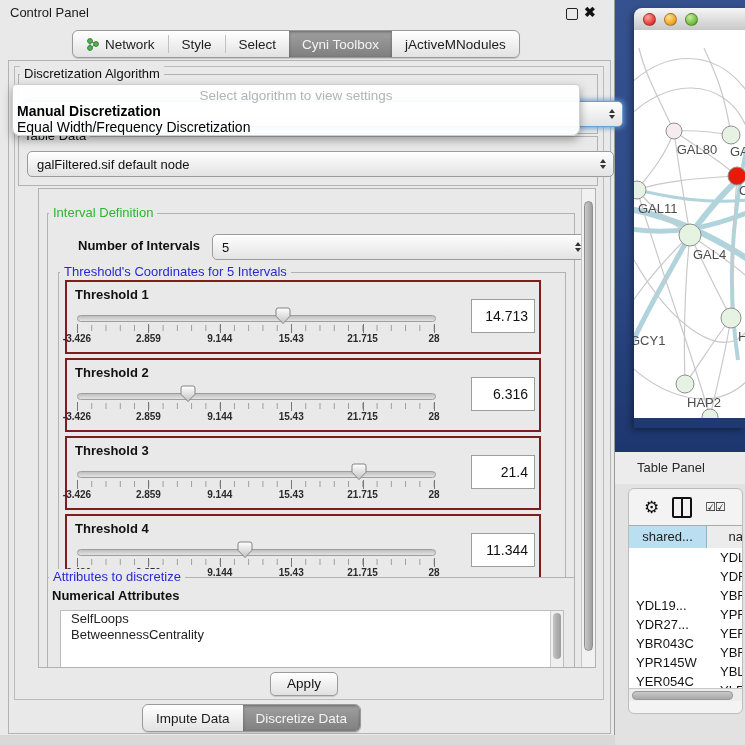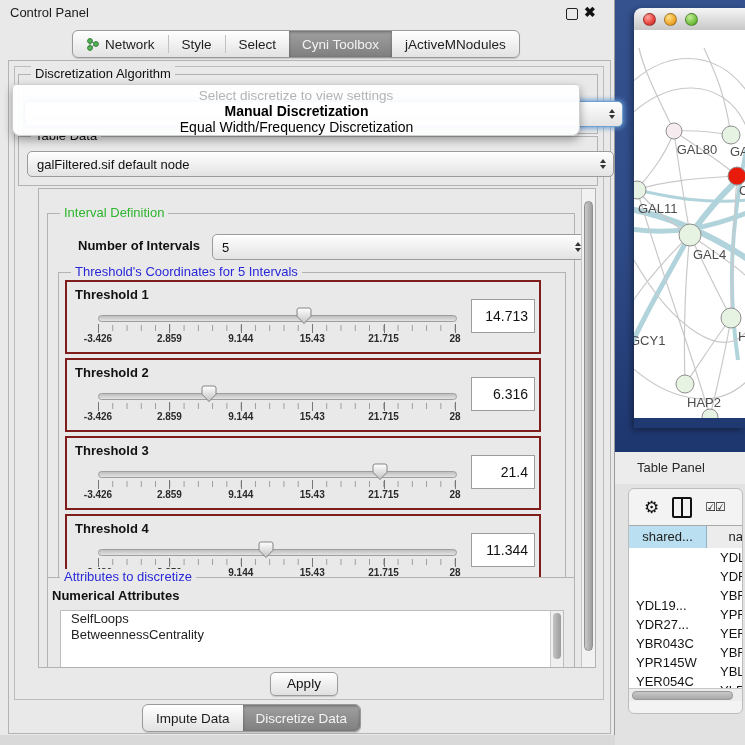--- a/index.html
+++ b/index.html
@@ -26,21 +26,21 @@
   .tabdiv{width:1px;background:#c2c2c2;margin:4px 0;}
   #top-tabs{left:72px;top:30px;}
   #bottom-tabs{left:142px;top:704px;}
   .neticon{display:inline-flex;width:14px;height:14px;}
 
   
   #content-panel{left:8px;top:60px;width:601px;height:672px;border:1px solid #b3b3b3;background:#e9e9e9;}
   #inner-panel{left:14px;top:66px;width:588px;height:632px;border:1px solid #bcbcbc;background:#e9e9e9;}
 
   .group{border:1px solid #b2b2b2;background:#e9e9e9;}
-  .gtitle{position:absolute;top:-9px;left:12px;padding:0 4px;background:#e9e9e9;font-size:13px;white-space:nowrap;}
+  .gtitle{position:absolute;top:-9px;left:1px;padding:0 4px;background:#e9e9e9;font-size:13px;white-space:nowrap;}
   .gtitle.black{color:#111;}
   .gtitle.green{color:var(--accent_green);}
   .gtitle.blue{color:var(--accent_blue);}
 
   
   .combo{position:absolute;height:24px;border:1px solid #9b9b9b;border-radius:5px;
     background:linear-gradient(#fefefe,#e3e3e3);font-size:13px;color:#111;
     display:flex;align-items:center;padding:0 24px 0 9px;box-shadow:0 1px 1px rgba(255,255,255,.8) inset;}
   .stepper{position:absolute;right:7px;top:50%;transform:translateY(-50%);display:flex;flex-direction:column;gap:2px;}
   .arr-up{width:0;height:0;border-left:3.5px solid transparent;border-right:3.5px solid transparent;border-bottom:4.5px solid #333;}
@@ -48,42 +48,42 @@
 
   
   #algo-group{left:18px;top:74px;width:578px;height:58px;z-index:3;}
   #algo-combo{left:24px;top:101px;width:564px;height:24px;z-index:4;
     border:1px solid #6d9fd0;box-shadow:0 0 4px 2px rgba(96,150,208,.75);}
 
   
   #popup{left:12px;top:84px;width:566px;height:50px;z-index:6;background:rgba(255,255,255,.94);
     border:1px solid #cfcfcf;border-radius:4px 4px 8px 8px;box-shadow:0 4px 10px rgba(0,0,0,.35);}
   #popup-placeholder{position:absolute;top:3px;left:0;width:100%;text-align:center;font-size:13.5px;color:#b4b4b4;}
-  #popup-list{position:absolute;top:18px;left:3px;right:3px;text-align:center;}
+  #popup-list{position:absolute;top:18px;left:3px;right:3px;}
   .popup-opt{font-size:14px;color:#000;height:16px;line-height:16px;padding-left:1px;}
   .popup-opt.hl{font-weight:bold;}
 
   #tabledata-group{left:18px;top:136px;width:578px;height:48px;}
   #tabledata-combo{left:8px;top:14px;width:552px;}
 
   
   #scrollpane{left:38px;top:188px;width:556px;height:478px;border:1px solid #b2b2b2;background:#e9e9e9;overflow:hidden;}
   #main-vscroll{position:absolute;right:0;top:0;width:13px;height:100%;background:#f1f1f1;border-left:1px solid #c6c6c6;}
   #main-vscroll .thumb{position:absolute;left:2px;right:2px;top:12px;height:448px;border-radius:5px;
     background:linear-gradient(90deg,#c9c9c9,#9f9f9f);border:1px solid #8f8f8f;}
 
   #interval-group{left:8px;top:8px;width:526px;height:366px;margin-top:16px;}
   #noi-label{left:30px;top:24px;font-size:13px;font-weight:bold;color:#111;}
   #noi-combo{left:164px;top:20px;width:342px;}
   #thr-group{left:10px;top:58px;width:506px;height:304px;}
   #threshold-list{position:absolute;left:6px;top:7px;width:476px;}
 
   .thr-box{position:relative;height:70px;margin-bottom:4px;border:2px solid #7f1d1d;background:#e9e9e9;}
   .thr-label{position:absolute;left:8px;top:5px;font-size:13px;font-weight:bold;color:#111;}
-  .slider{position:absolute;left:31px;top:0;width:357px;height:70px;}
+  .slider{position:absolute;left:10px;top:0;width:357px;height:70px;}
   .track{position:absolute;left:0;top:33px;width:100%;height:5px;border:1px solid #9e9e9e;border-radius:4px;
     background:linear-gradient(#bfbfbf,#e3e3e3);}
   .ticks{position:absolute;left:0;top:43px;width:358px;height:6px;
     background-image:linear-gradient(90deg,#9a9a9a 1px,transparent 1px);background-size:14.28px 100%;}
   .mtick{position:absolute;top:42px;width:1px;height:9px;background:#777;}
   .tick-label{position:absolute;top:51px;transform:translateX(-50%);font-size:10px;font-weight:bold;color:#2b2b2b;white-space:nowrap;}
   .slider-handle{position:absolute;top:25px;transform:translateX(-50%);width:16px;height:18px;}
   .value-box{position:absolute;left:404px;top:17px;width:56px;height:32px;background:#fff;border:1px solid #9d9d9d;
     font-size:14px;color:#111;text-align:right;line-height:32px;padding-right:6px;}
 
@@ -191,21 +191,21 @@
     <span class="gtitle black">Discretization Algorithm</span>
   </div>
   <div class="abs combo" id="algo-combo">
     <span class="stepper">
         <span class="arr-up"></span>
         <span class="arr-dn"></span>
       </span>
   </div>
 
   <div class="abs" id="popup">
-    <div id="popup-placeholder">Select discretize to view settings</div>
+    <div id="popup-placeholder">Select algorithm to view settings</div>
     <div id="popup-list">
         <div class="popup-opt hl">Manual Discretization</div>
         <div class="popup-opt">Equal Width/Frequency Discretization</div>
       </div>
   </div>
 
   <div class="abs group" id="tabledata-group">
     <span class="gtitle black">Table Data</span>
     <div class="combo" id="tabledata-combo">
       <span>galFiltered.sif default node</span>

